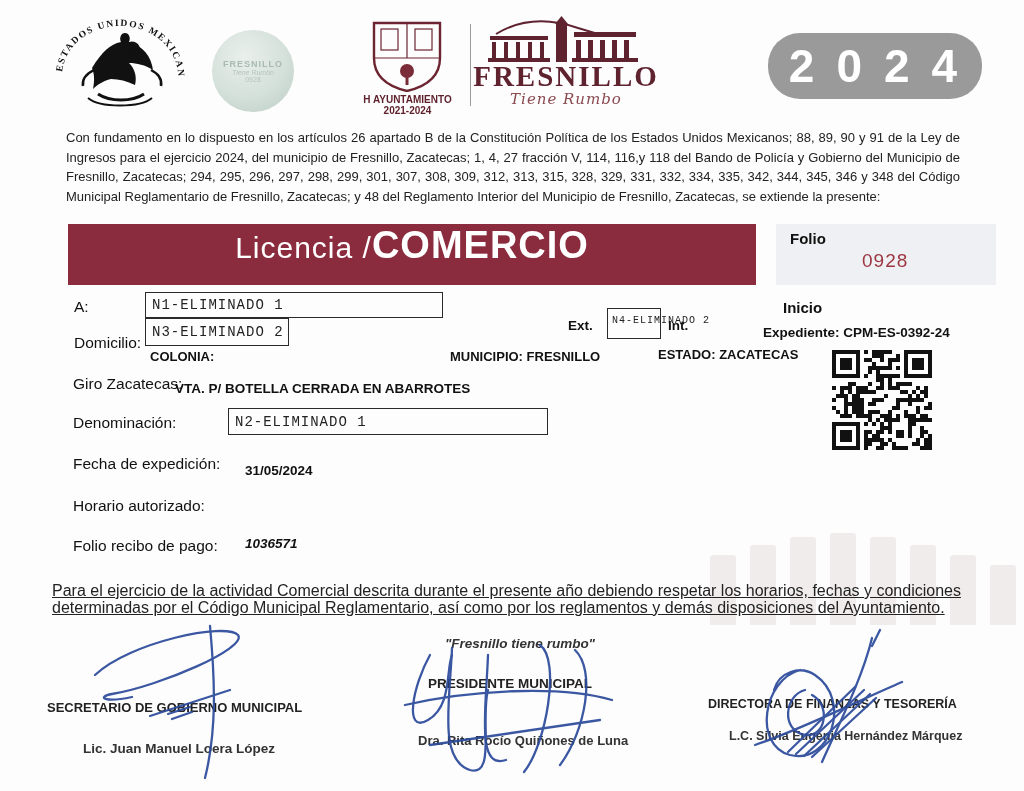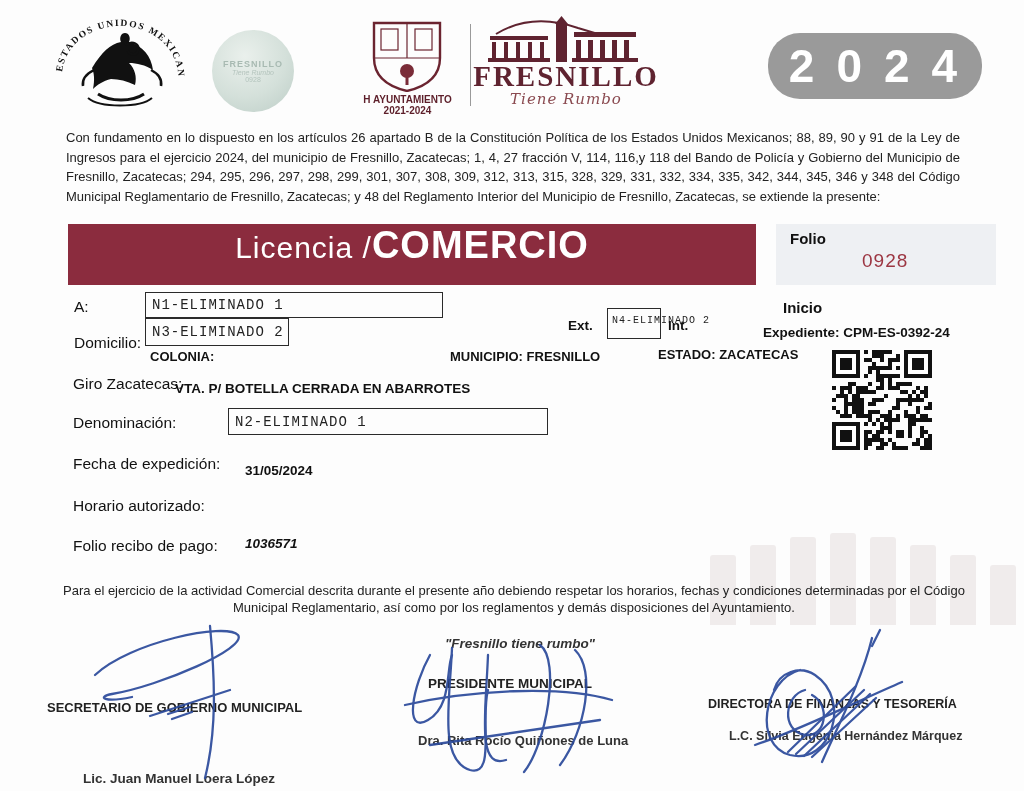--- a/index.html
+++ b/index.html
@@ -55,21 +55,21 @@
     font-family:"Liberation Mono",monospace;font-size:14px;letter-spacing:1px;
     display:flex;align-items:center;padding-left:6px;white-space:nowrap;
     background:transparent;color:#222;
   }
   .mono-free{
     font-family:"Liberation Mono",monospace;font-size:10px;letter-spacing:1px;
     white-space:nowrap;color:#222;text-align:center;
   }
   .ext-box{border:1.4px solid #2a2a2a;width:52px;height:29px;}
   
-  .footer-par{font-size:13px;line-height:17px;text-align:center;color:#222;}
+  .footer-par{font-size:16px;line-height:17px;text-align:left;color:#222;text-decoration:underline;}
   .sig-title{font-weight:700;font-size:13px;color:#222;white-space:nowrap;}
   .sig-name{font-weight:600;font-size:13px;color:#333;white-space:nowrap;}
   .motto{font-style:italic;font-weight:700;font-size:13.5px;color:#333;text-align:center;}
   .wm-bar{position:absolute;bottom:0;background:rgba(176,148,152,0.16);border-radius:3px 3px 0 0;}
 </style>
 </head>
 <body>
 
 <div class="page">
 
@@ -413,21 +413,21 @@
   </div>
 
   <div class="footer-par abs" style="left:52px;top:582px;width:924px;">Para el ejercicio de la actividad Comercial descrita durante el presente año debiendo respetar los horarios, fechas y condiciones determinadas por el Código Municipal Reglamentario, así como por los reglamentos y demás disposiciones del Ayuntamiento.</div>
 
   <div class="motto abs" style="left:400px;top:636px;width:240px;">"Fresnillo tiene rumbo"</div>
 
   <div class="sig-title abs" style="left:47px;top:700px;">SECRETARIO DE GOBIERNO MUNICIPAL</div>
   <div class="sig-title abs" style="left:428px;top:676px;font-size:13.5px;">PRESIDENTE MUNICIPAL</div>
   <div class="sig-title abs" style="left:708px;top:697px;font-size:12.5px;">DIRECTORA DE FINANZAS Y TESORERÍA</div>
 
-  <div class="sig-name abs" style="left:83px;top:771px;font-size:13.5px;">Lic. Juan Manuel Loera  López</div>
+  <div class="sig-name abs" style="left:83px;top:741px;font-size:13.5px;">Lic. Juan Manuel Loera  López</div>
   <div class="sig-name abs" style="left:418px;top:733px;">Dra. Rita Rocío Quiñones de Luna</div>
   <div class="sig-name abs" style="left:729px;top:729px;font-size:12.5px;">L.C. Silvia Eugenia Hernández Márquez</div>
 
   <svg class="abs" style="left:0;top:620px;pointer-events:none;" width="1024" height="171" viewBox="0 0 1024 171">
     <g fill="none" stroke="#2b4a9b" stroke-width="2.3" stroke-linecap="round" opacity="0.92">
 
       <path d="M95,55 C130,22 226,2 238,15 C248,28 160,66 112,74 C96,77 104,83 132,77"></path>
       <path d="M210,6 C215,60 217,110 205,158"></path>
       <path d="M150,96 L230,70"></path>
       <path d="M168,94 l22,-7 m-18,12 l20,-7"></path>

